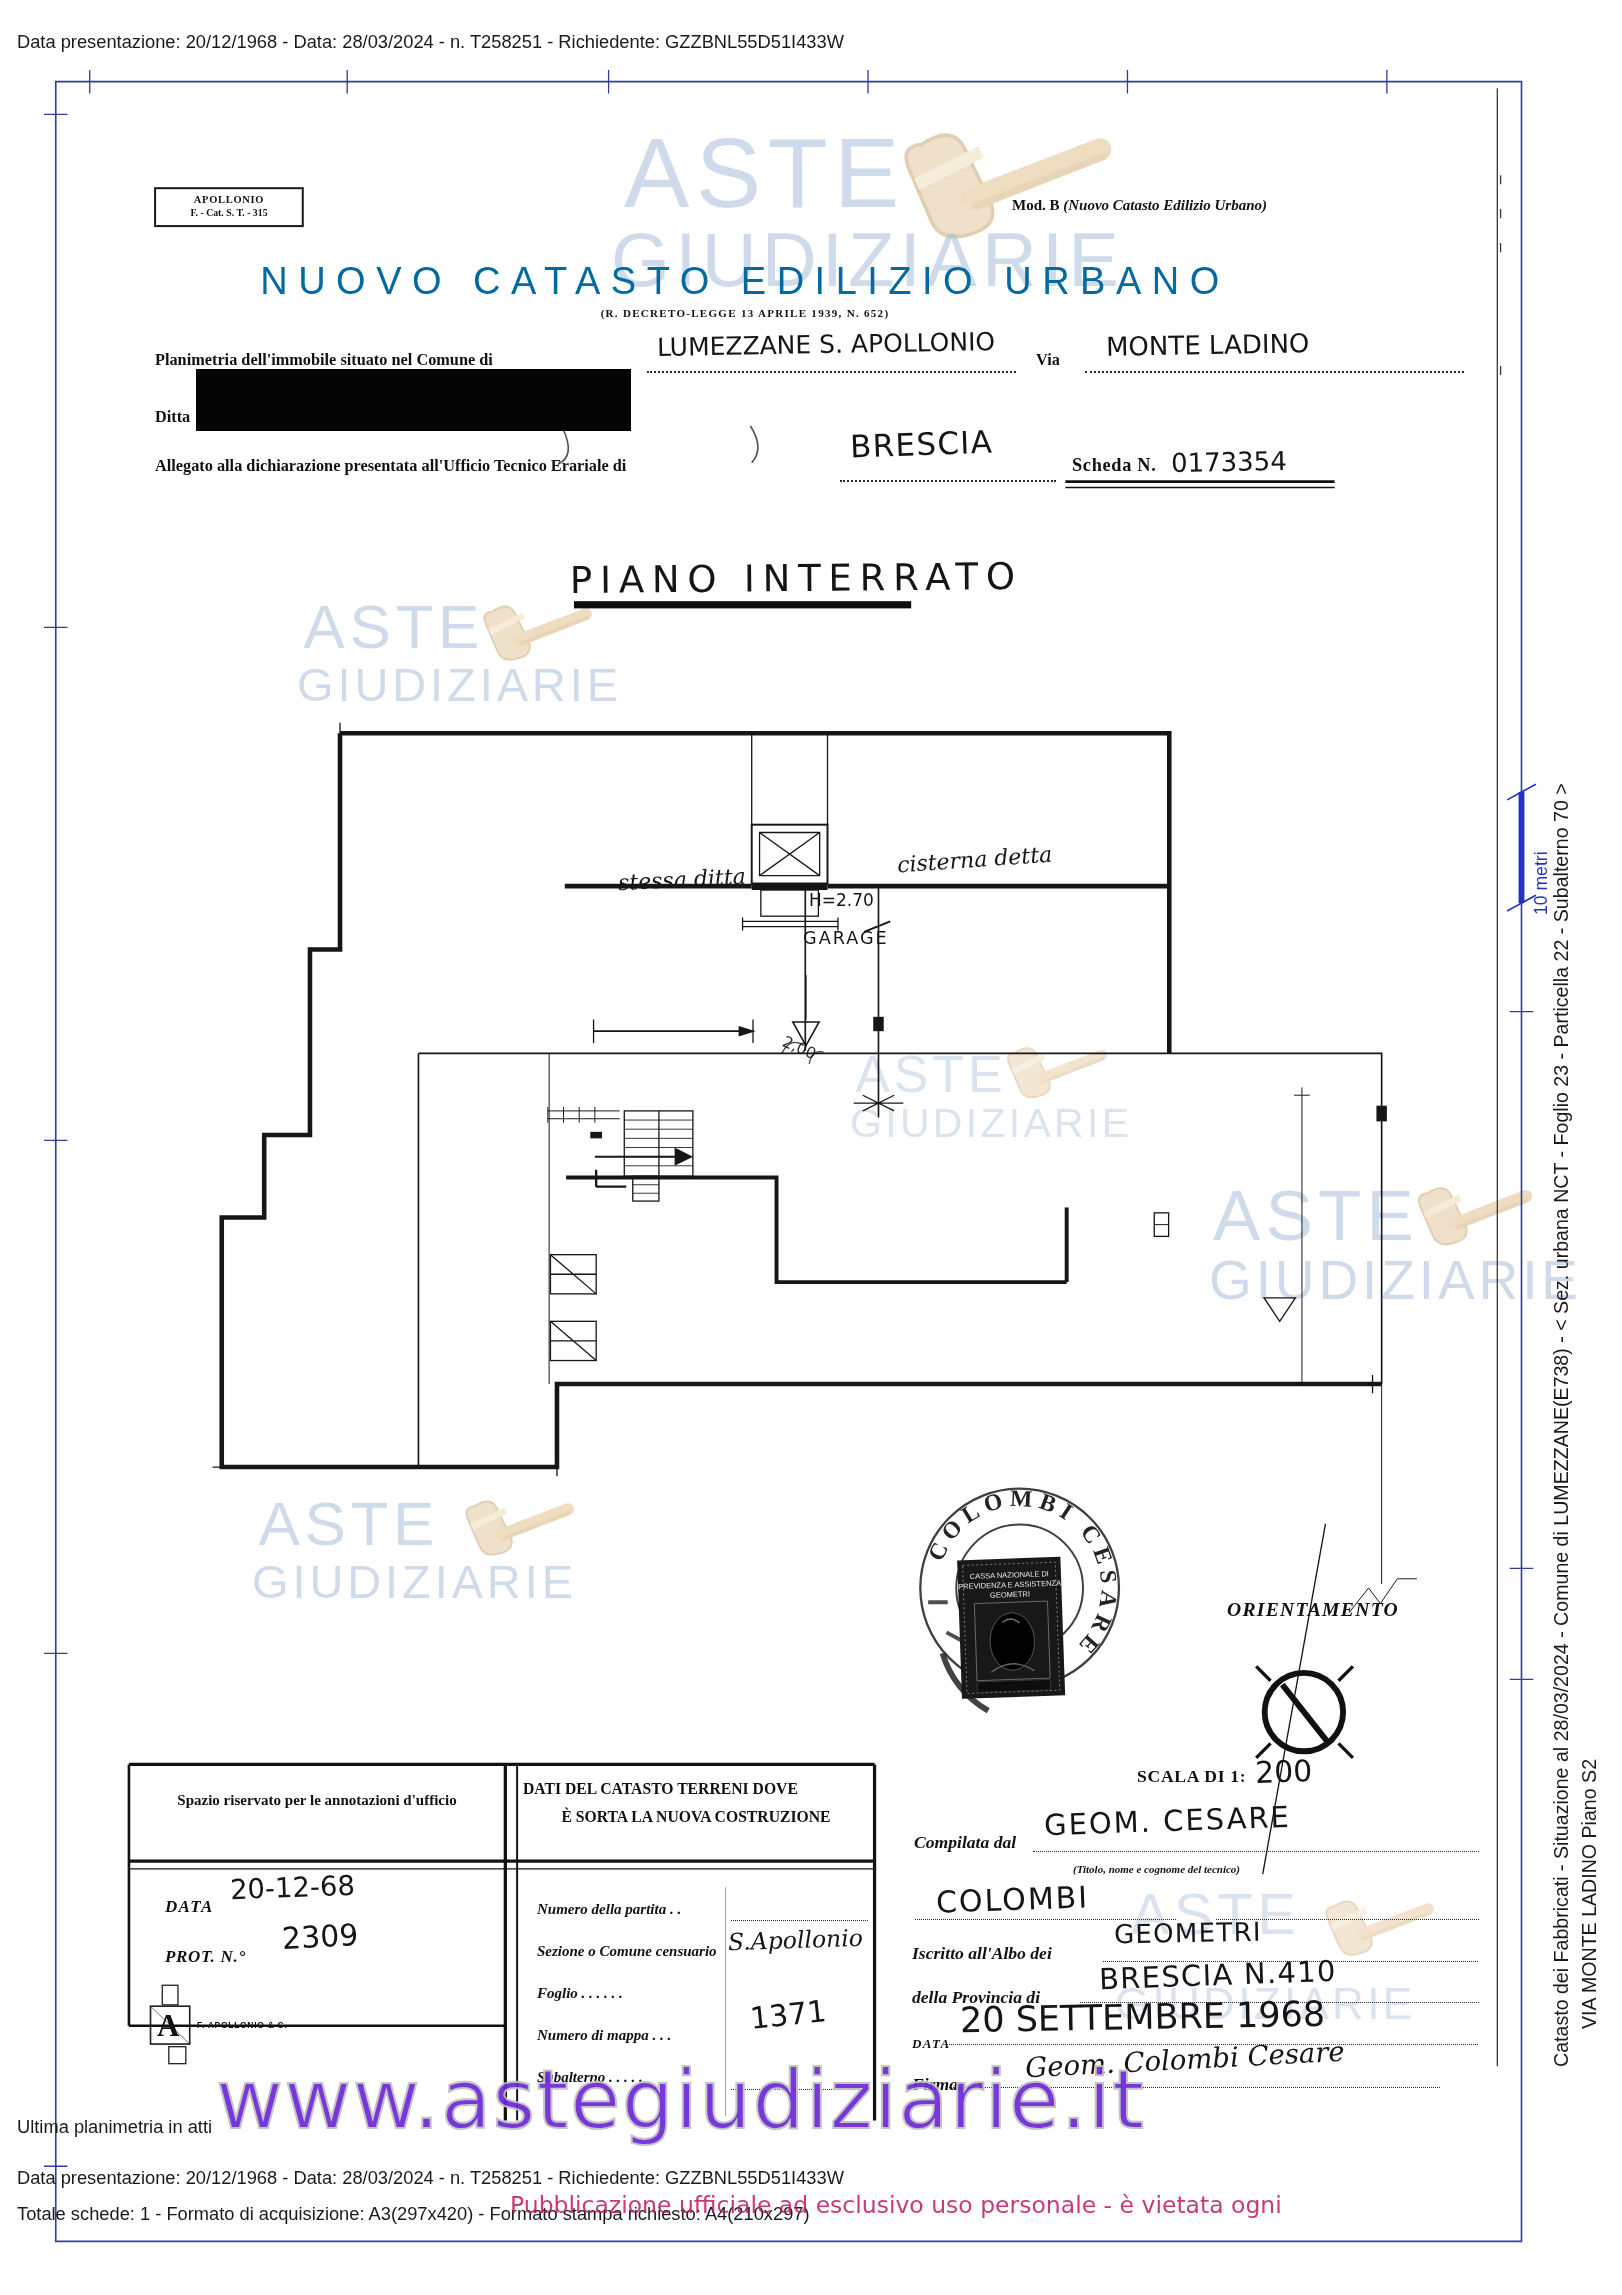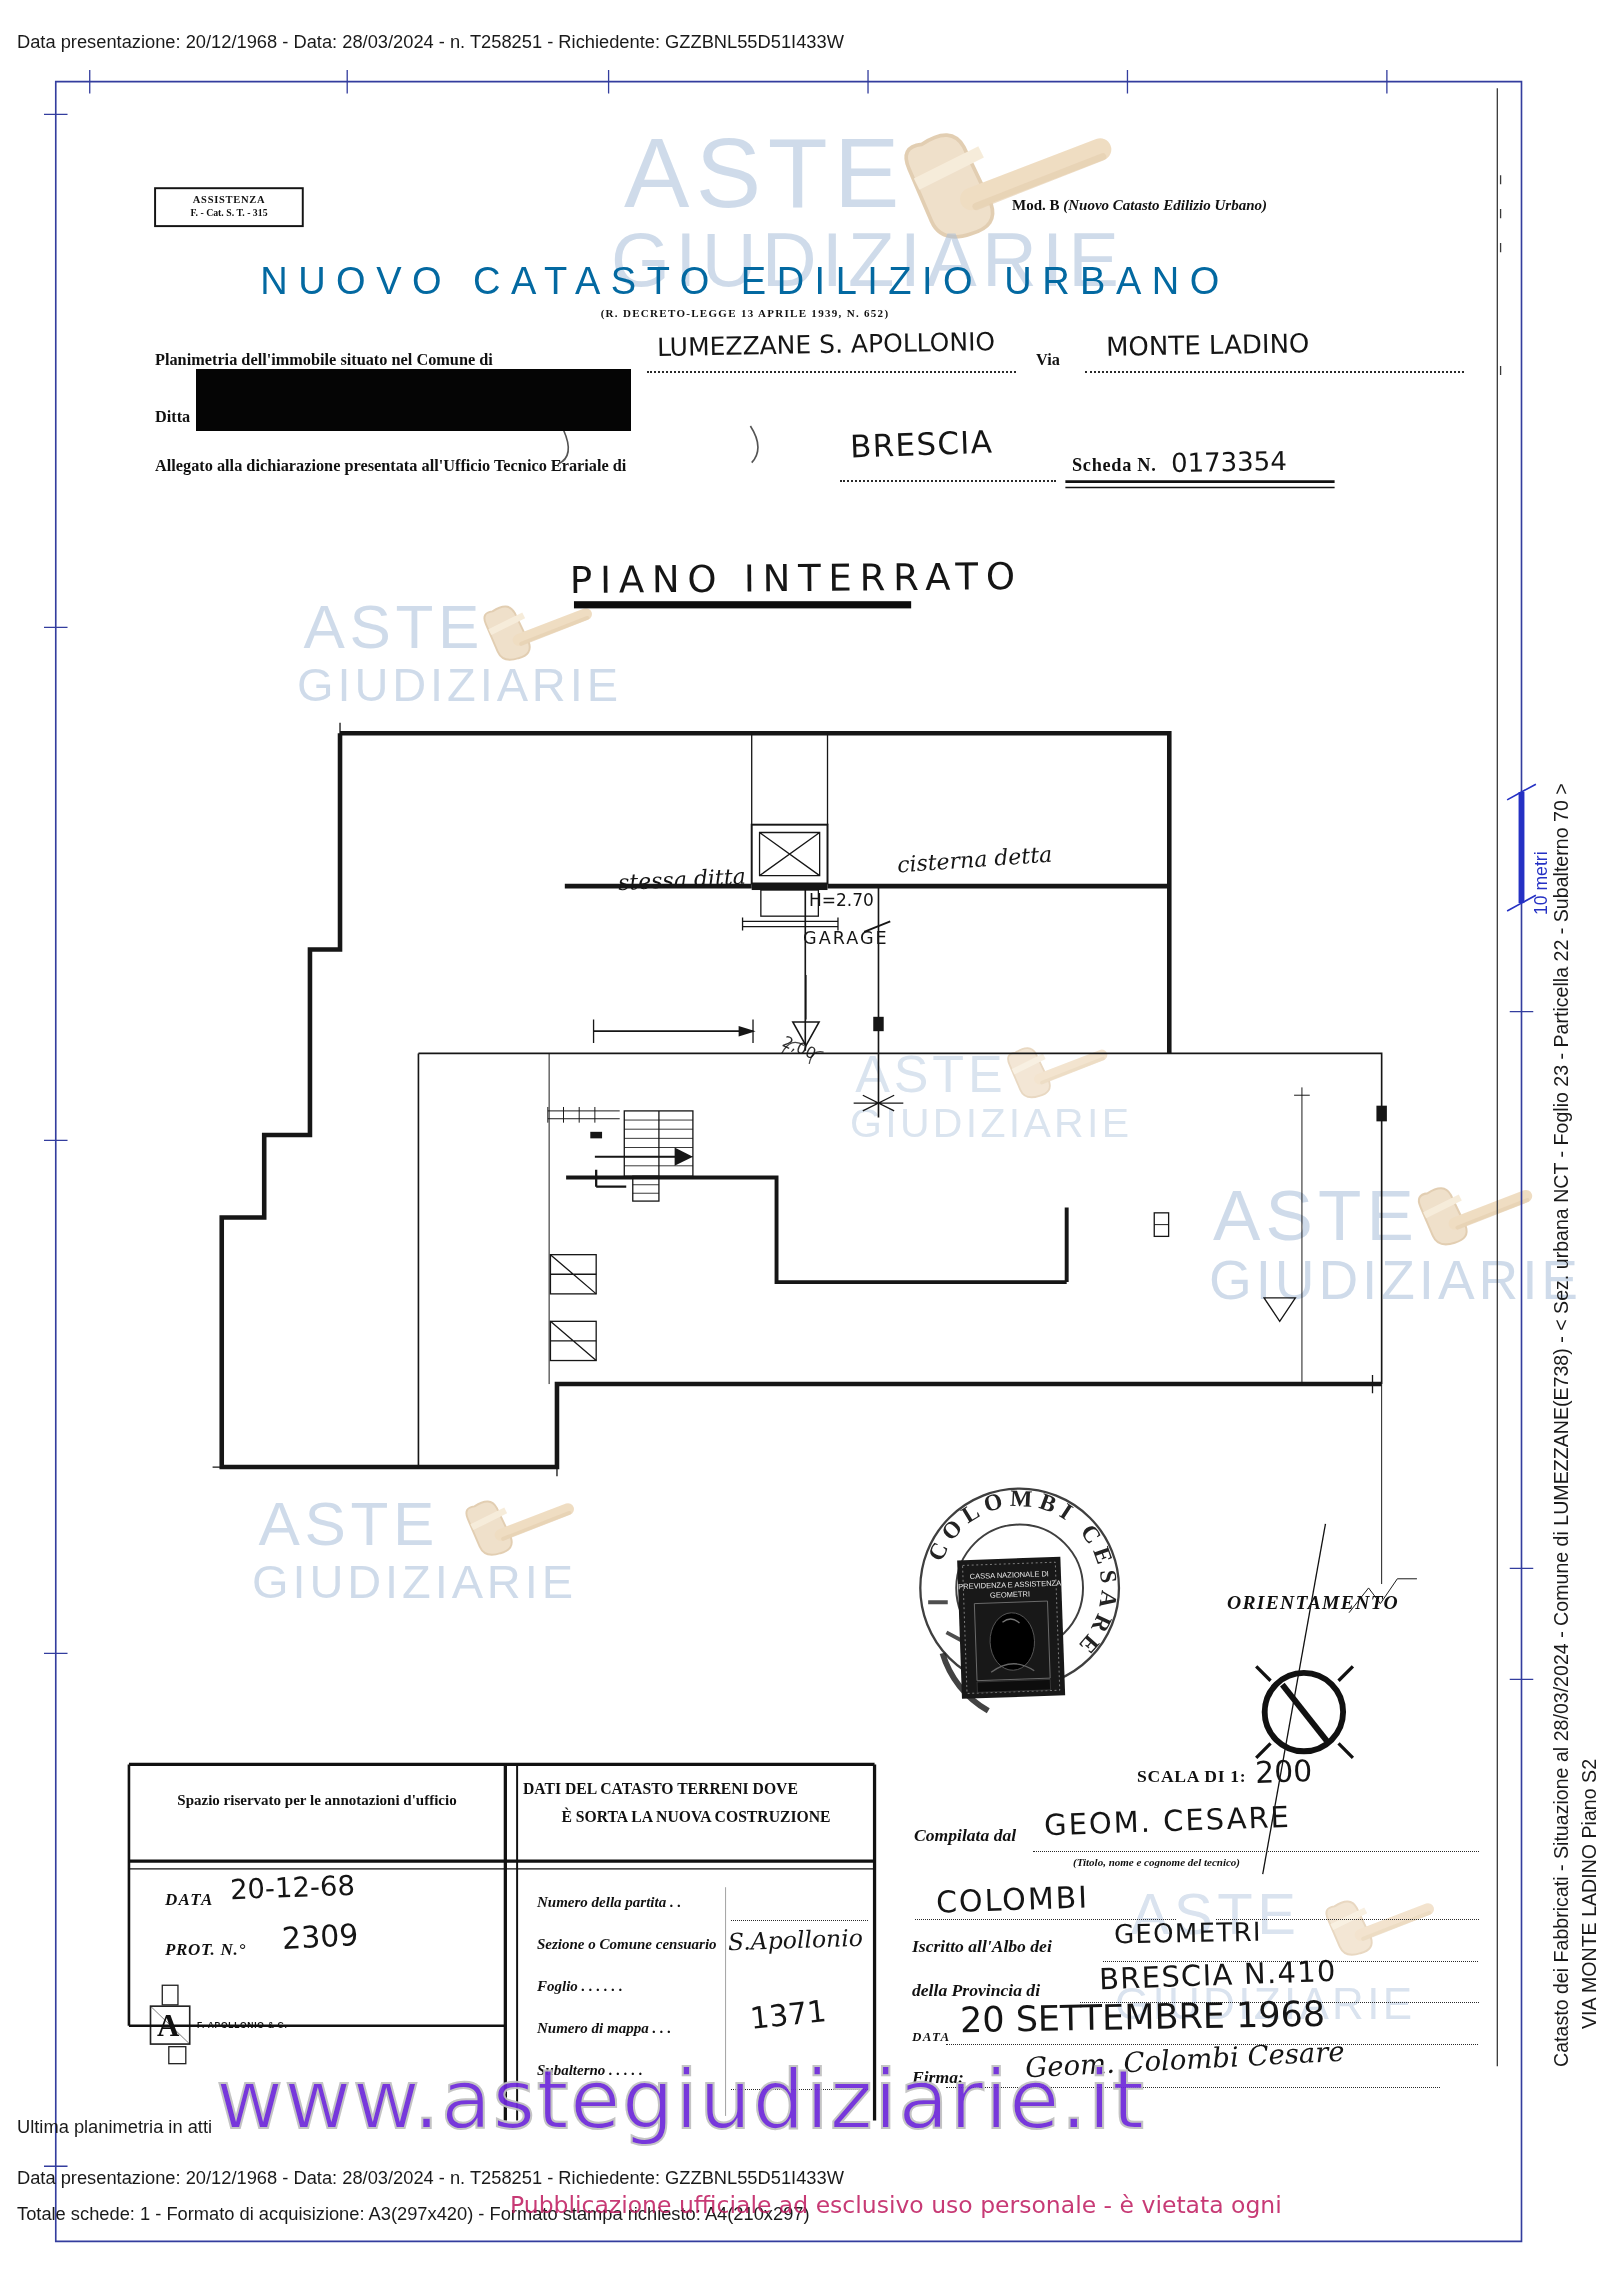--- a/index.html
+++ b/index.html
@@ -3,21 +3,21 @@
 <meta charset="utf-8">
 <style>
   html,body{margin:0;padding:0;background:#e9e9e9;}
   #page{position:relative;width:1623px;height:2295px;background:#ffffff;overflow:hidden;
         font-family:"Liberation Serif",serif;color:#111;}
   .abs{position:absolute;}
   .sans{font-family:"Liberation Sans",sans-serif;}
   .serif{font-family:"Liberation Serif",serif;}
   .scanline{font-family:"Liberation Sans",sans-serif;font-size:18.3px;color:#1a1a1a;white-space:nowrap;letter-spacing:0;}
   .formlabel{font-weight:bold;white-space:nowrap;}
-  .it{font-style:italic;}
+  .it{font-style:italic;margin-top:7px;}
   .hw{font-family:"DejaVu Sans",sans-serif;color:#151515;white-space:nowrap;}
   .hwc{font-family:"DejaVu Serif",serif;font-style:italic;color:#151515;white-space:nowrap;}
   .dot{border-bottom:2px dotted #2a2a2a;height:0.7px;}
   .wm{position:absolute;pointer-events:none;}
   .wm .t{position:absolute;font-family:"Liberation Sans",sans-serif;color:#a9bfd9;opacity:.55;
          white-space:nowrap;line-height:1;}
   .vert{transform:rotate(-90deg);transform-origin:0 0;white-space:nowrap;
         font-family:"Liberation Sans",sans-serif;}
   .urlwm{font-family:"DejaVu Sans",sans-serif;font-size:82px;letter-spacing:1.3px;color:#6d28d9;
          -webkit-text-stroke:2px #c0c0c0;opacity:.93;white-space:nowrap;}
@@ -236,21 +236,21 @@
       <path d="M1338 2700 V3245" stroke-width="5"></path>
       <path d="M197 2848 H1338" stroke-width="5"></path>
       <path d="M197 2860 H1338" stroke-width="2"></path>
       <path d="M1110 2888 V3238" stroke="#888" stroke-width="1.2"></path>
     </g>
   </svg>
 
   <div class="abs scanline" style="left:17px;top:31px;">Data presentazione: 20/12/1968 - Data: 28/03/2024 - n. T258251 - Richiedente: GZZBNL55D51I433W</div>
 
   <div class="abs" style="left:155px;top:193px;width:148px;text-align:center;line-height:1.3;">
-    <div class="formlabel" style="font-size:10.5px;letter-spacing:0.7px;">ASSISTENZA</div>
+    <div class="formlabel" style="font-size:10.5px;letter-spacing:0.7px;">APOLLONIO</div>
     <div class="formlabel" style="font-size:9.8px;">F. - Cat. S. T. - 315</div>
   </div>
 
   <div class="abs" style="left:1012px;top:197px;white-space:nowrap;font-size:15px;">
     <span class="formlabel">Mod. B</span>
     <span class="it formlabel">(Nuovo Catasto Edilizio Urbano)</span>
   </div>
 
   <div class="abs sans" style="left:235px;top:260px;width:1020px;text-align:center;font-size:38px;letter-spacing:10.5px;color:#0369a1;">NUOVO CATASTO EDILIZIO URBANO</div>
   <div class="abs formlabel" style="left:235px;top:307px;width:1020px;text-align:center;font-size:11px;letter-spacing:1.3px;">(R. DECRETO-LEGGE 13 APRILE 1939, N. 652)</div>

